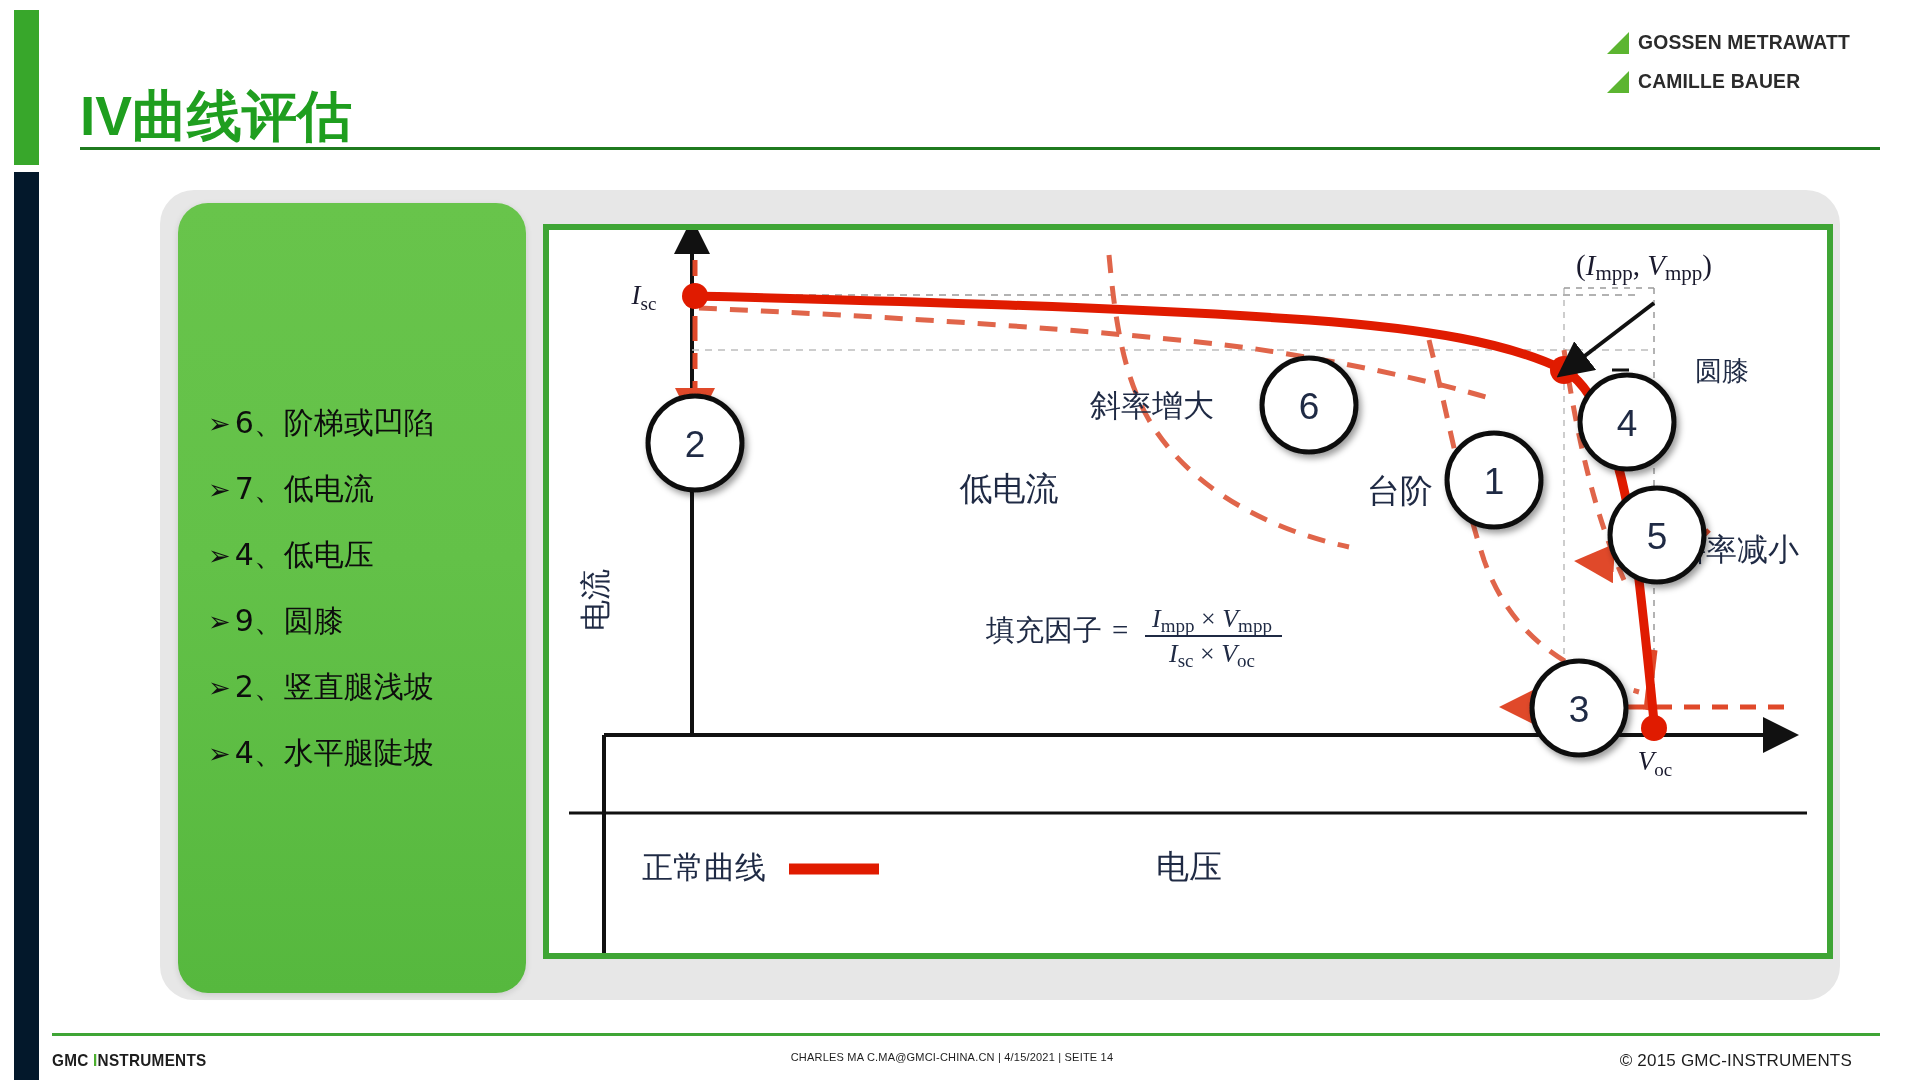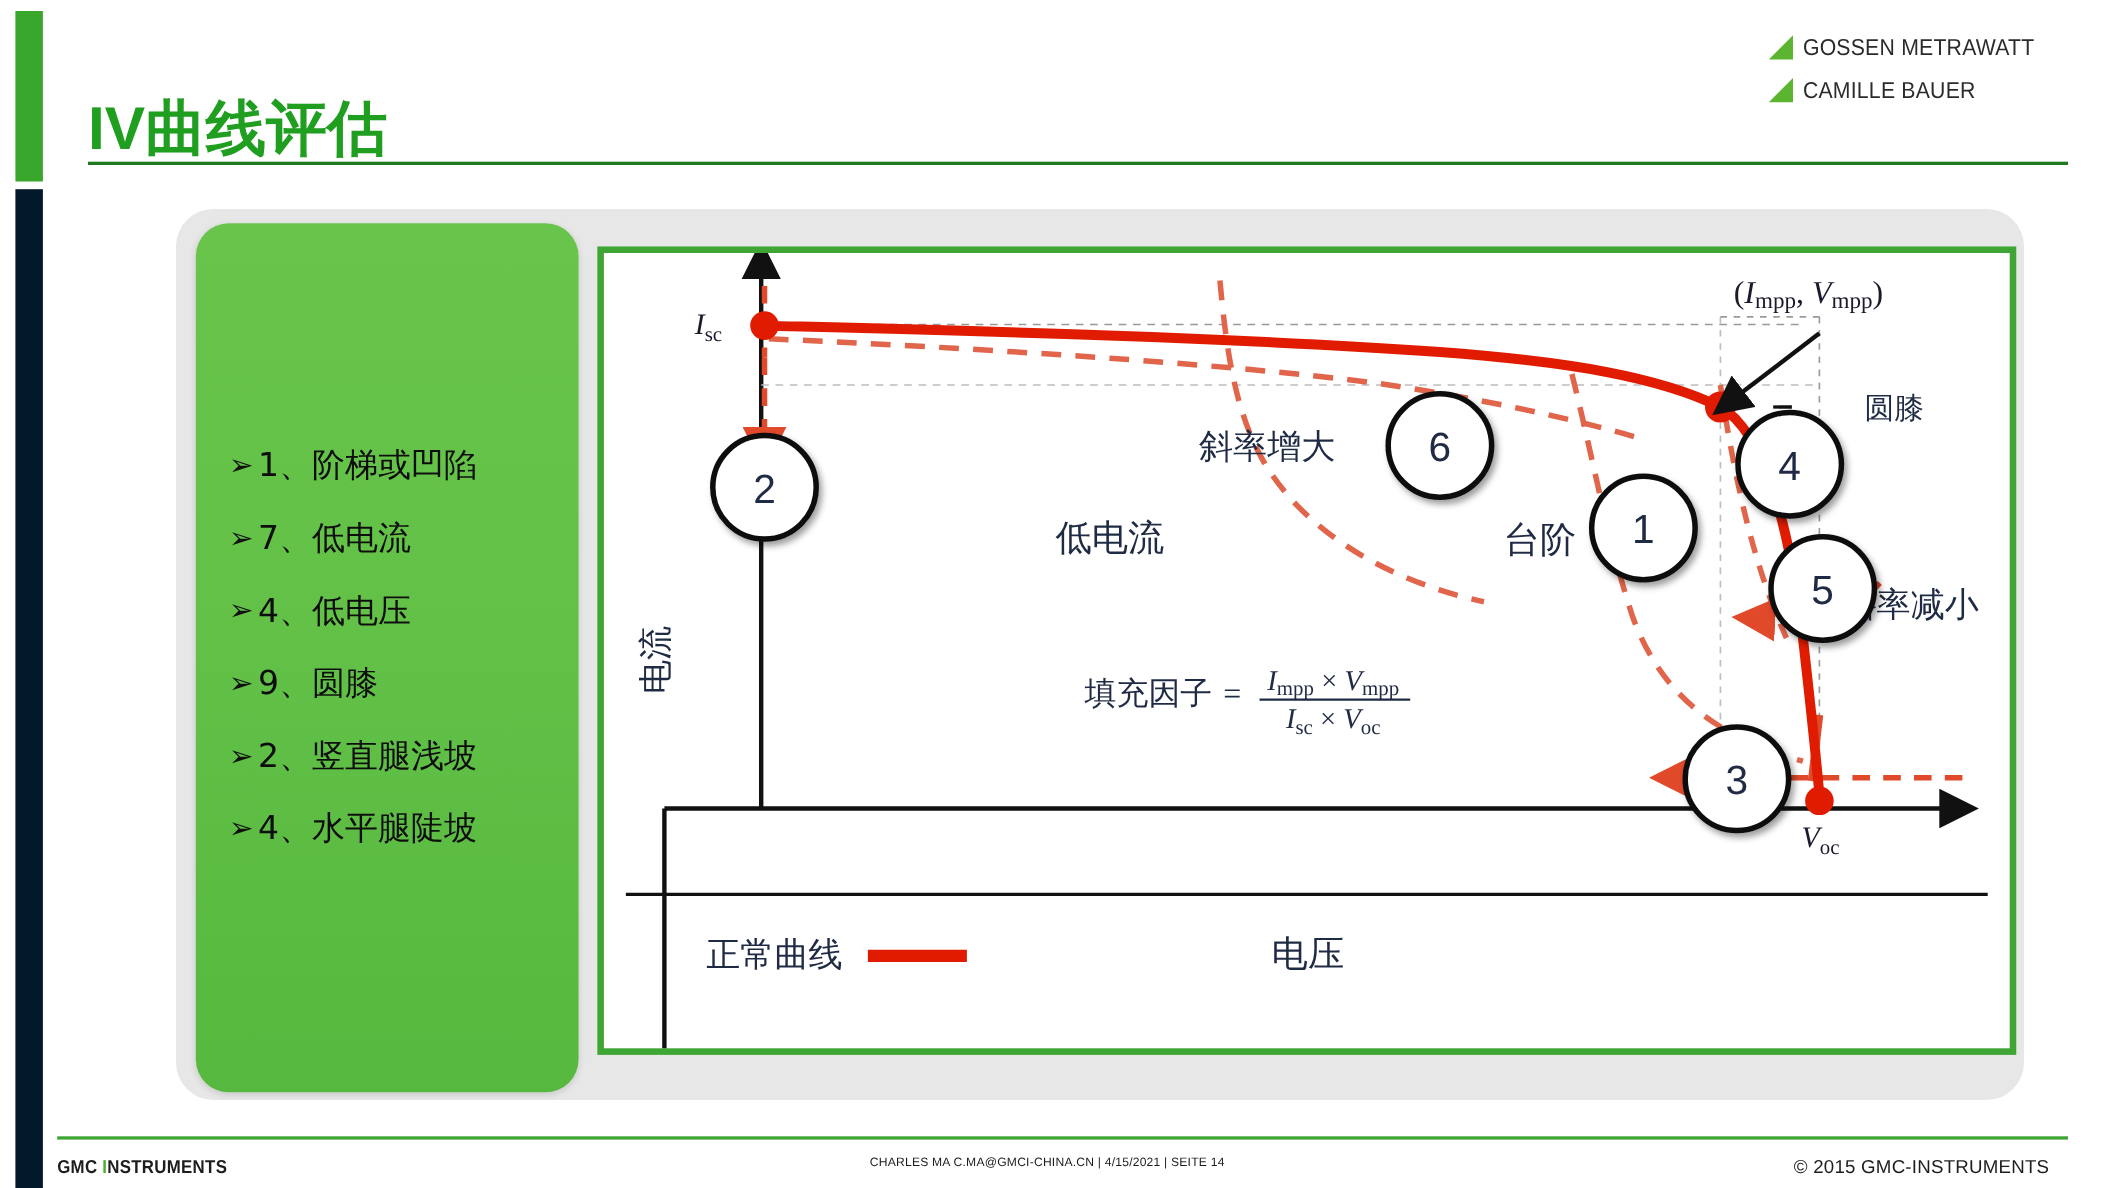--- a/index.html
+++ b/index.html
@@ -31,21 +31,21 @@
   .title-rule {
     position:absolute; left:80px; top:147px; width:1800px; height:3px;
     background:#1f7a1f;
   }
 
   
   .brand {
     position:absolute; right:52px; top:30px;
     display:flex; flex-direction:column; gap:13px;
   }
-  .brand-row { display:flex; align-items:flex-end; gap:7px; }
+  .brand-row { display:flex; align-items:flex-start; gap:7px;font-weight:bold; }
   .brand-tri { width:26px; height:26px; display:block; }
   .brand-text {
     font-size:21px; color:#2b2b2b; letter-spacing:0.2px;
     font-family:"Liberation Sans", sans-serif;
     transform:scaleX(0.92); transform-origin:left center;
     white-space:nowrap;
   }
 
   
   .backdrop {
@@ -91,21 +91,21 @@
     letter-spacing:0.3px;
     transform:scaleX(0.9); transform-origin:left center;
     white-space:nowrap;
   }
   .footer-left .accent { color:#4caf2f; }
   .footer-center {
     position:absolute; left:0; right:16px; top:1051px; text-align:center;
     font-size:11px; color:#1d1d1d; letter-spacing:0.2px;
   }
   .footer-right {
-    position:absolute; right:57px; top:1051px;
+    position:absolute; right:68px; top:1051px;
     font-size:17px; color:#1d1d1d; letter-spacing:0.2px;
     white-space:nowrap;
   }
 </style>
 </head>
 <body>
 
 <div class="edge-green"></div>
 <div class="edge-navy"></div>
 
@@ -126,21 +126,21 @@
     <span class="brand-text">CAMILLE BAUER</span>
   </div>
 </div>
 
 <div class="backdrop"></div>
 
 <div class="list-panel">
   <div class="list-items">
     <div class="list-item">
       <span class="bullet-arrow">➢</span>
-      <span>1、阶梯或凹陷</span>
+      <span>6、阶梯或凹陷</span>
     </div>
     <div class="list-item">
       <span class="bullet-arrow">➢</span>
       <span>7、低电流</span>
     </div>
     <div class="list-item">
       <span class="bullet-arrow">➢</span>
       <span>4、低电压</span>
     </div>
     <div class="list-item">

